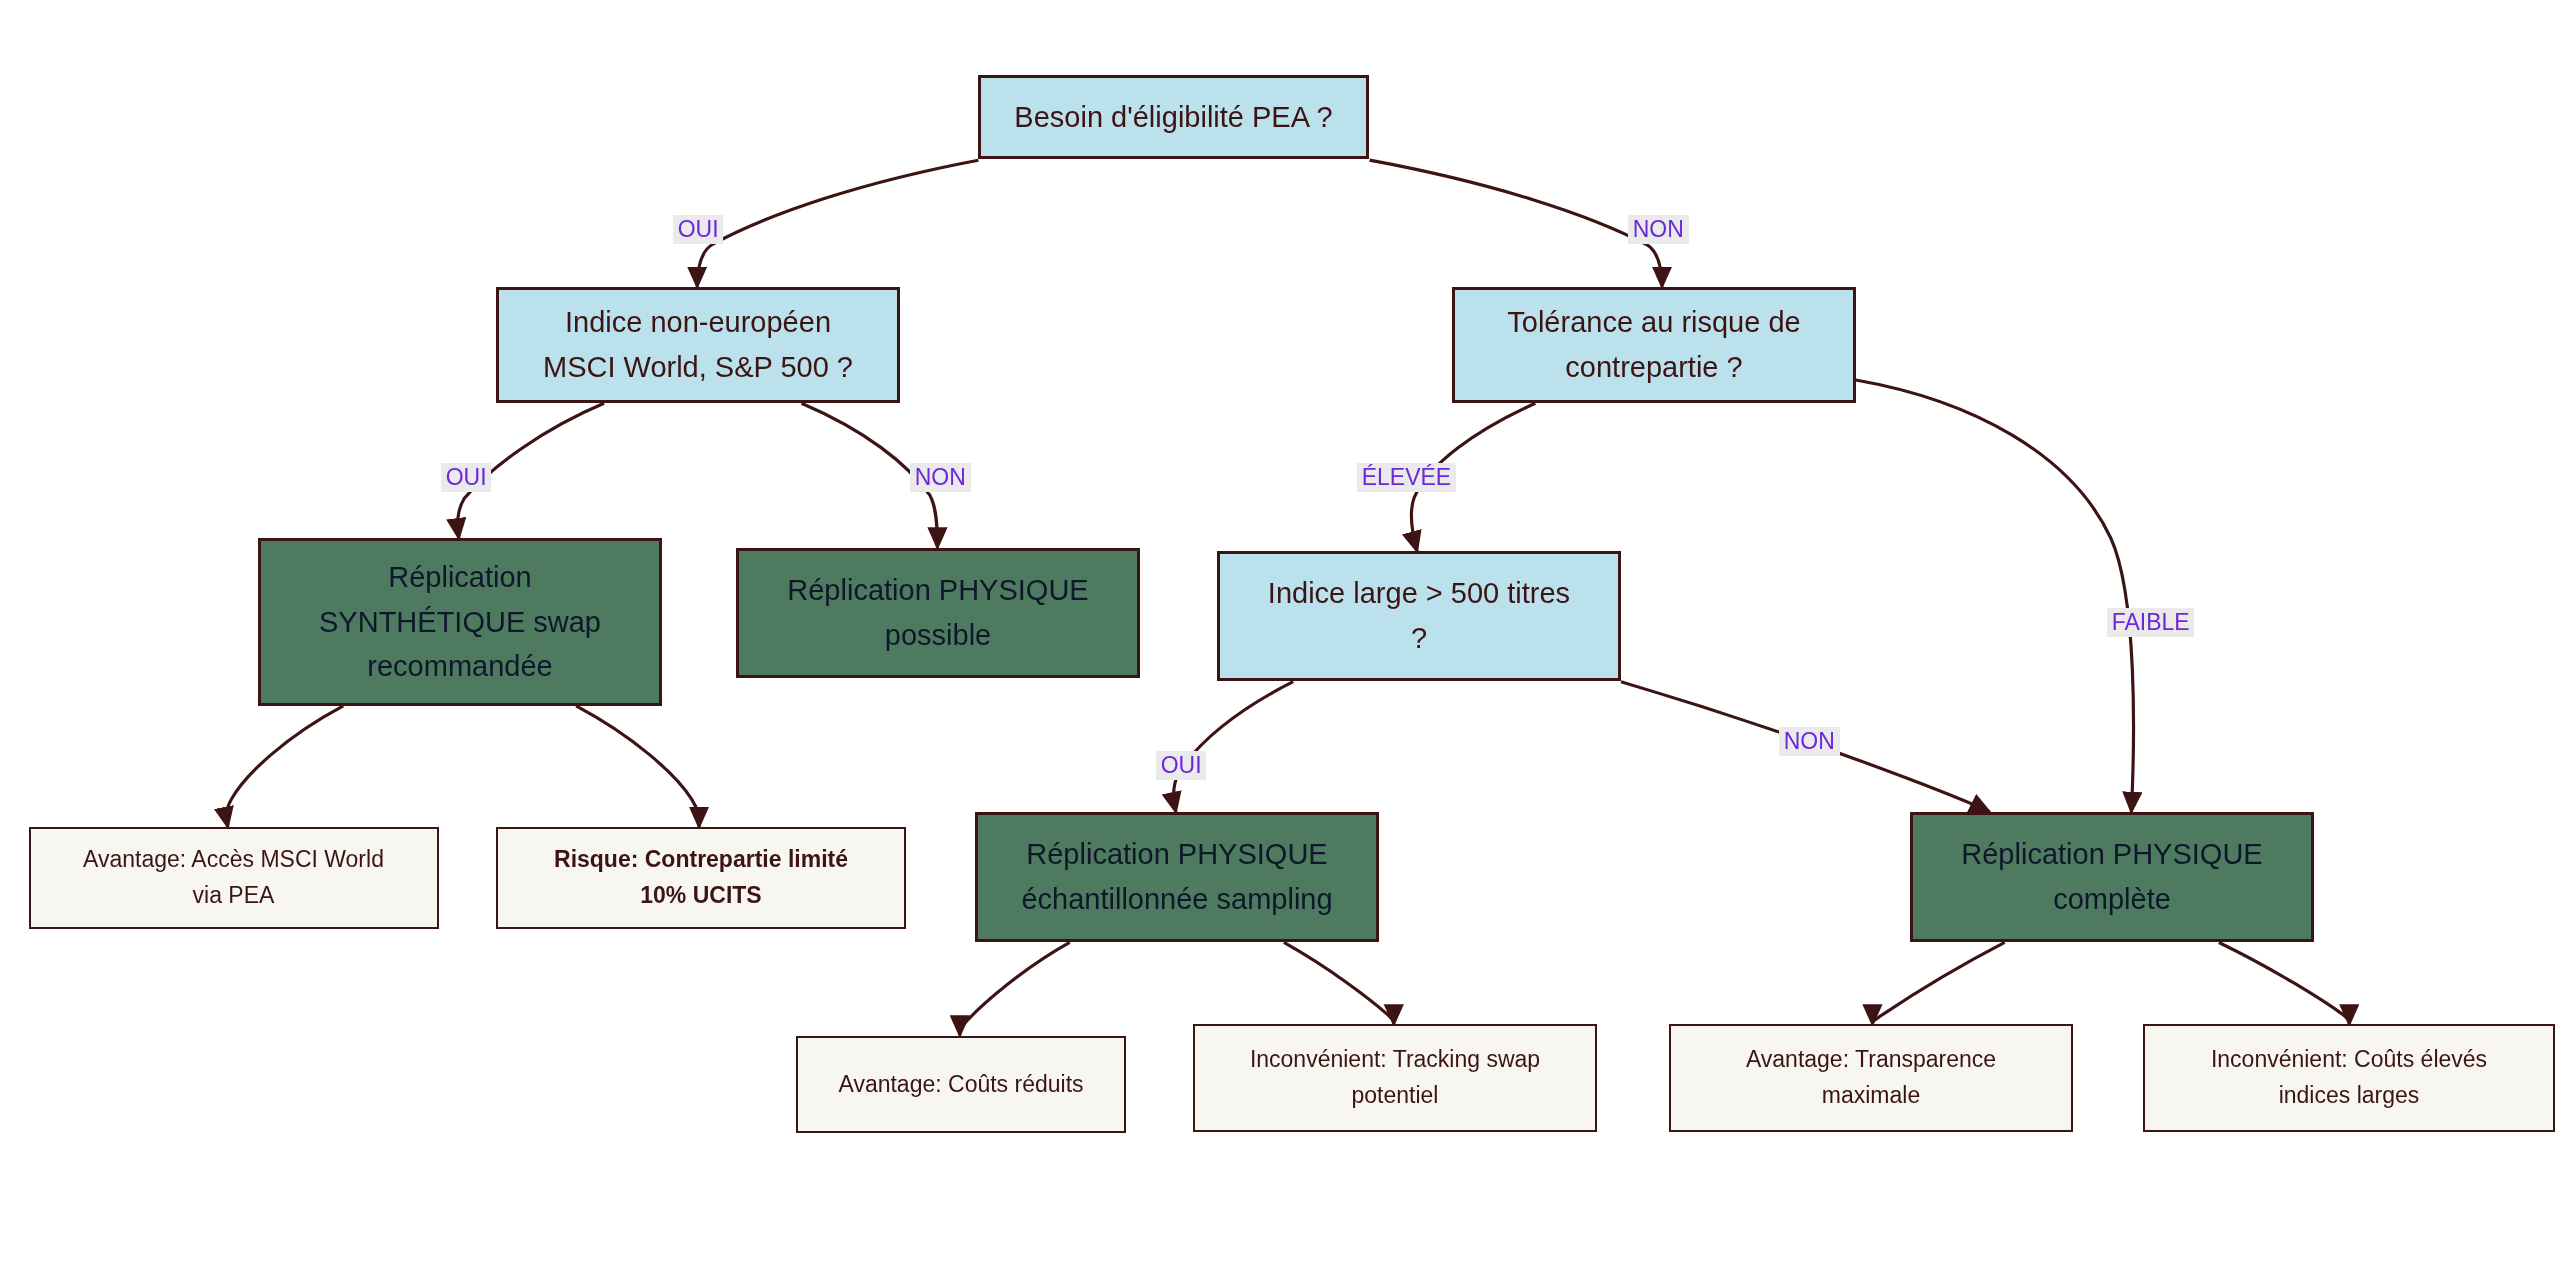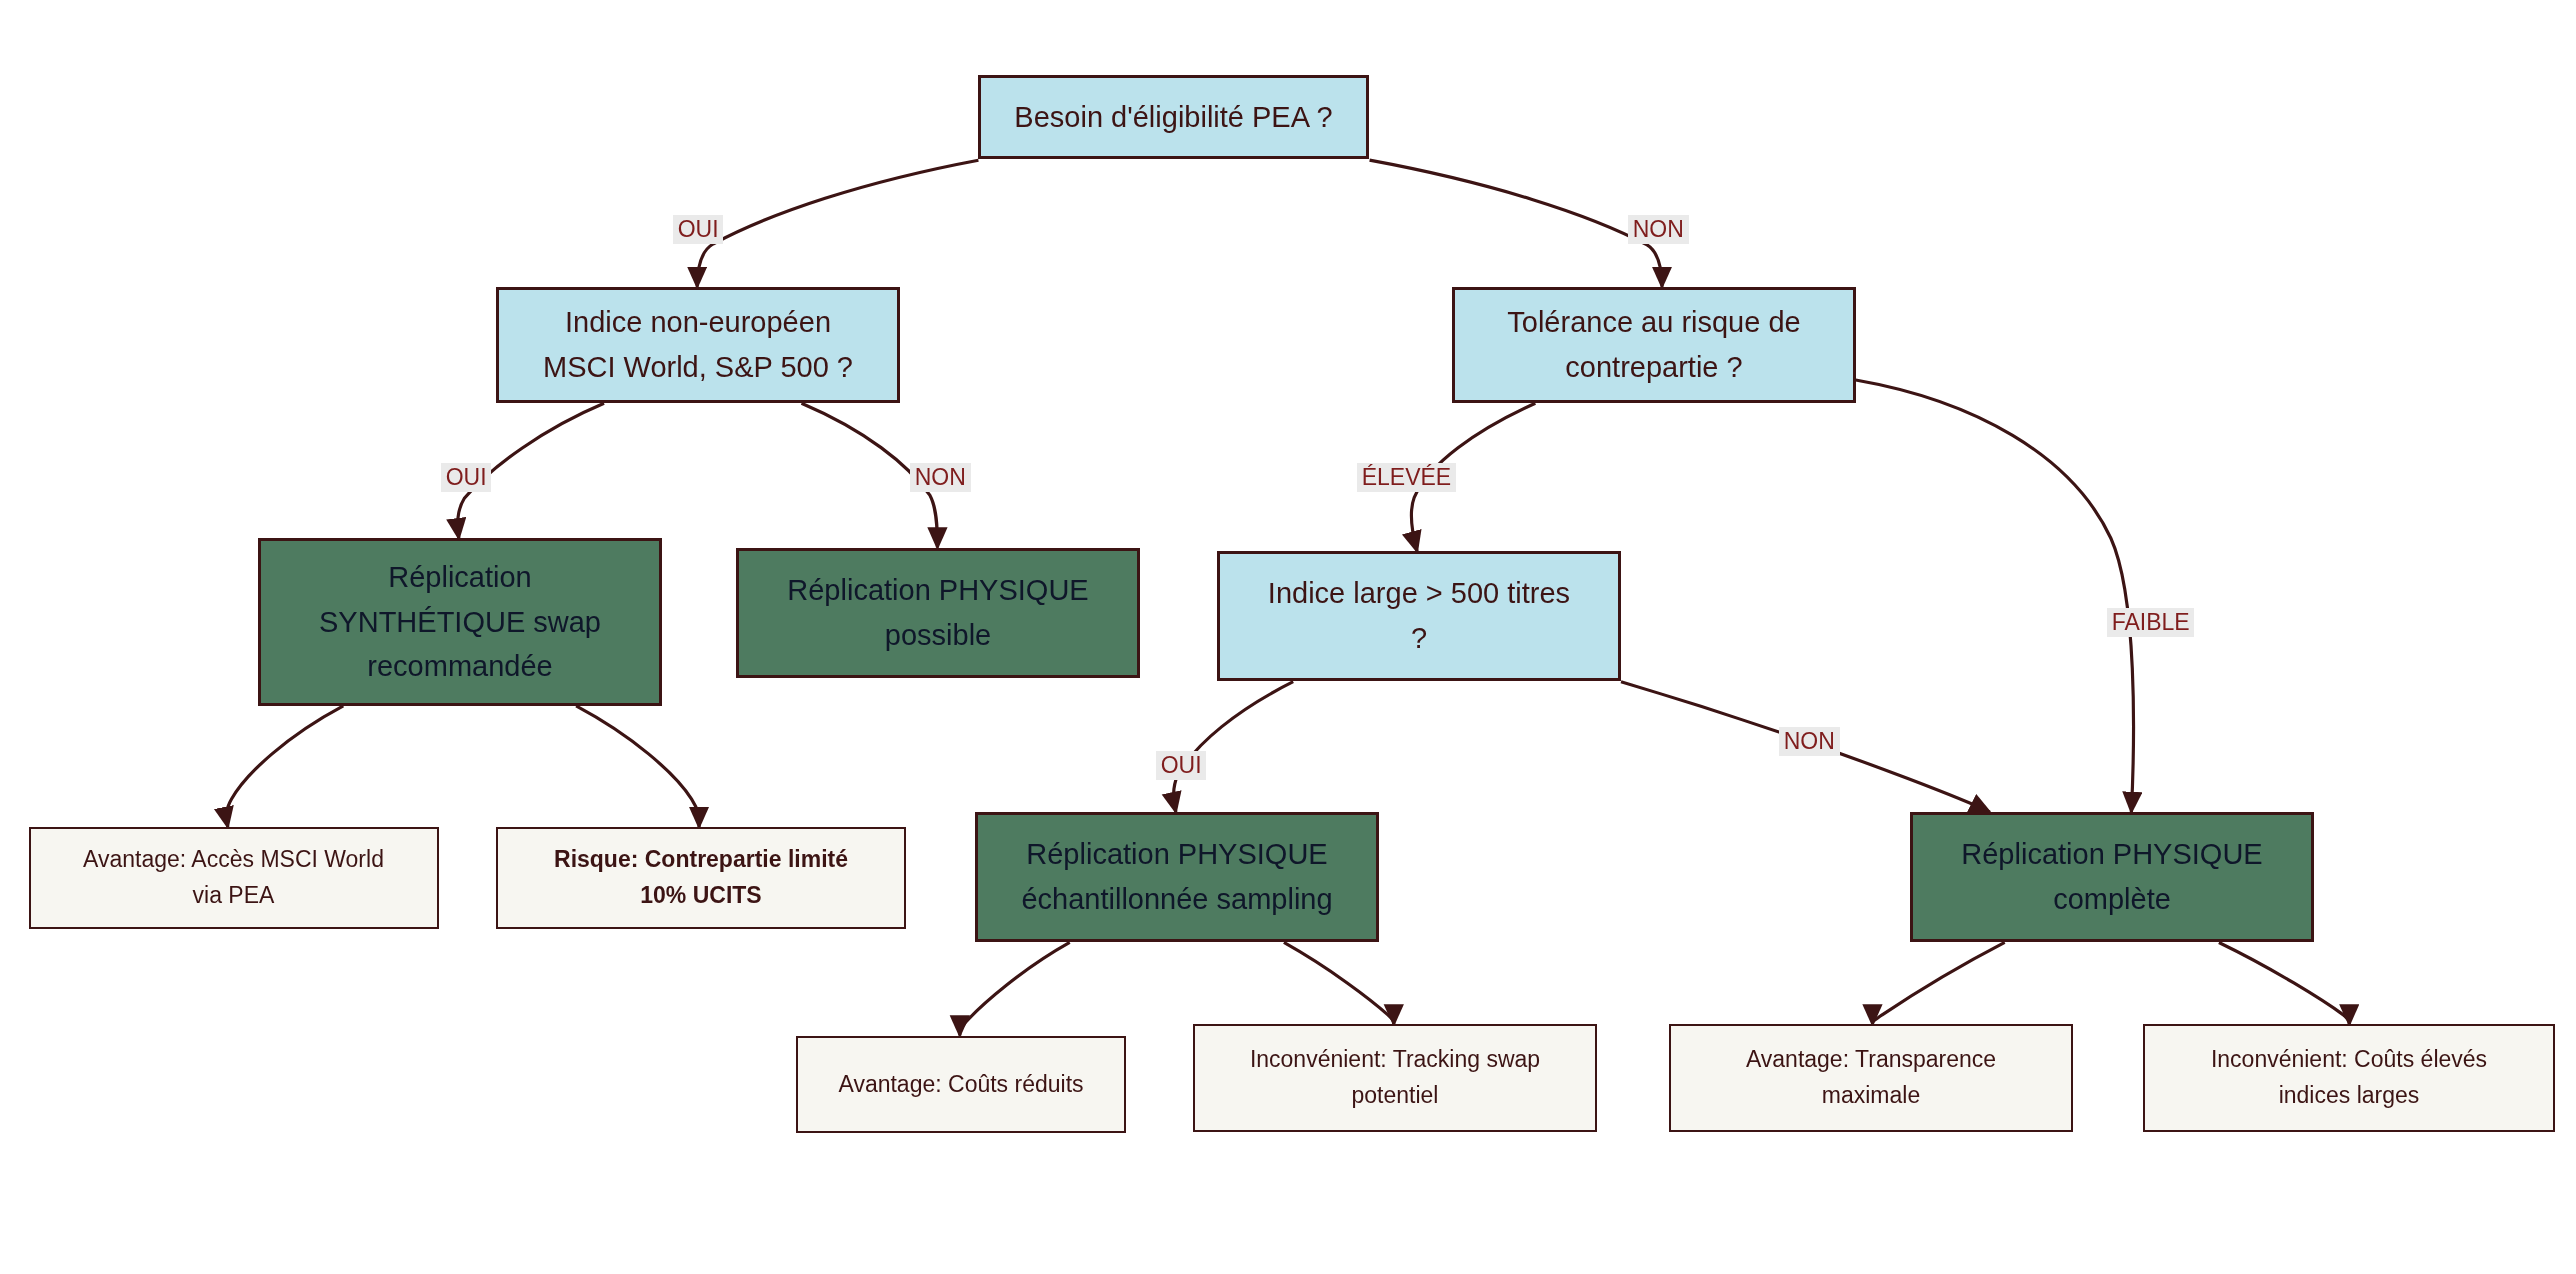--- a/index.html
+++ b/index.html
@@ -6,21 +6,21 @@
   body{font-family:"Liberation Sans","DejaVu Sans",sans-serif;}
   #stage{position:relative;width:2576px;height:1274px;background:#ffffff;overflow:hidden;margin-left:8px;}
   svg#edges{position:absolute;left:0;top:0;width:2576px;height:1274px;pointer-events:none;}
 
   .node{position:absolute;box-sizing:border-box;display:flex;align-items:center;justify-content:center;
         text-align:center;border:3.7px solid #3c1414;line-height:1.55;white-space:pre-line;}
   .node.decision{background:#bbe2ec;color:#3c1414;font-size:29px;}
   .node.result{background:#4e7b60;color:#0f172a;font-size:29px;}
   .node.leaf{background:#f7f6f1;color:#3c1414;font-size:23px;border-width:2.8px;}
 
-  .edge-label{position:absolute;background:#eaeaea;color:#7f1d1d;font-size:23px;
+  .edge-label{position:absolute;background:#eaeaea;color:#6d28d9;font-size:23px;
               padding:0.9px 4.7px;line-height:1.2;white-space:nowrap;}
 </style>
 </head>
 <body>
 
 <div id="stage">
   <svg id="edges" viewBox="0 0 2766 1368">
     <defs>
       <marker id="arrow" markerWidth="9" markerHeight="9" refX="6.4" refY="3.2" orient="auto" markerUnits="strokeWidth">
         <path d="M0,0 L0,6.4 L7.2,3.2 z" fill="#3c1414"></path>

